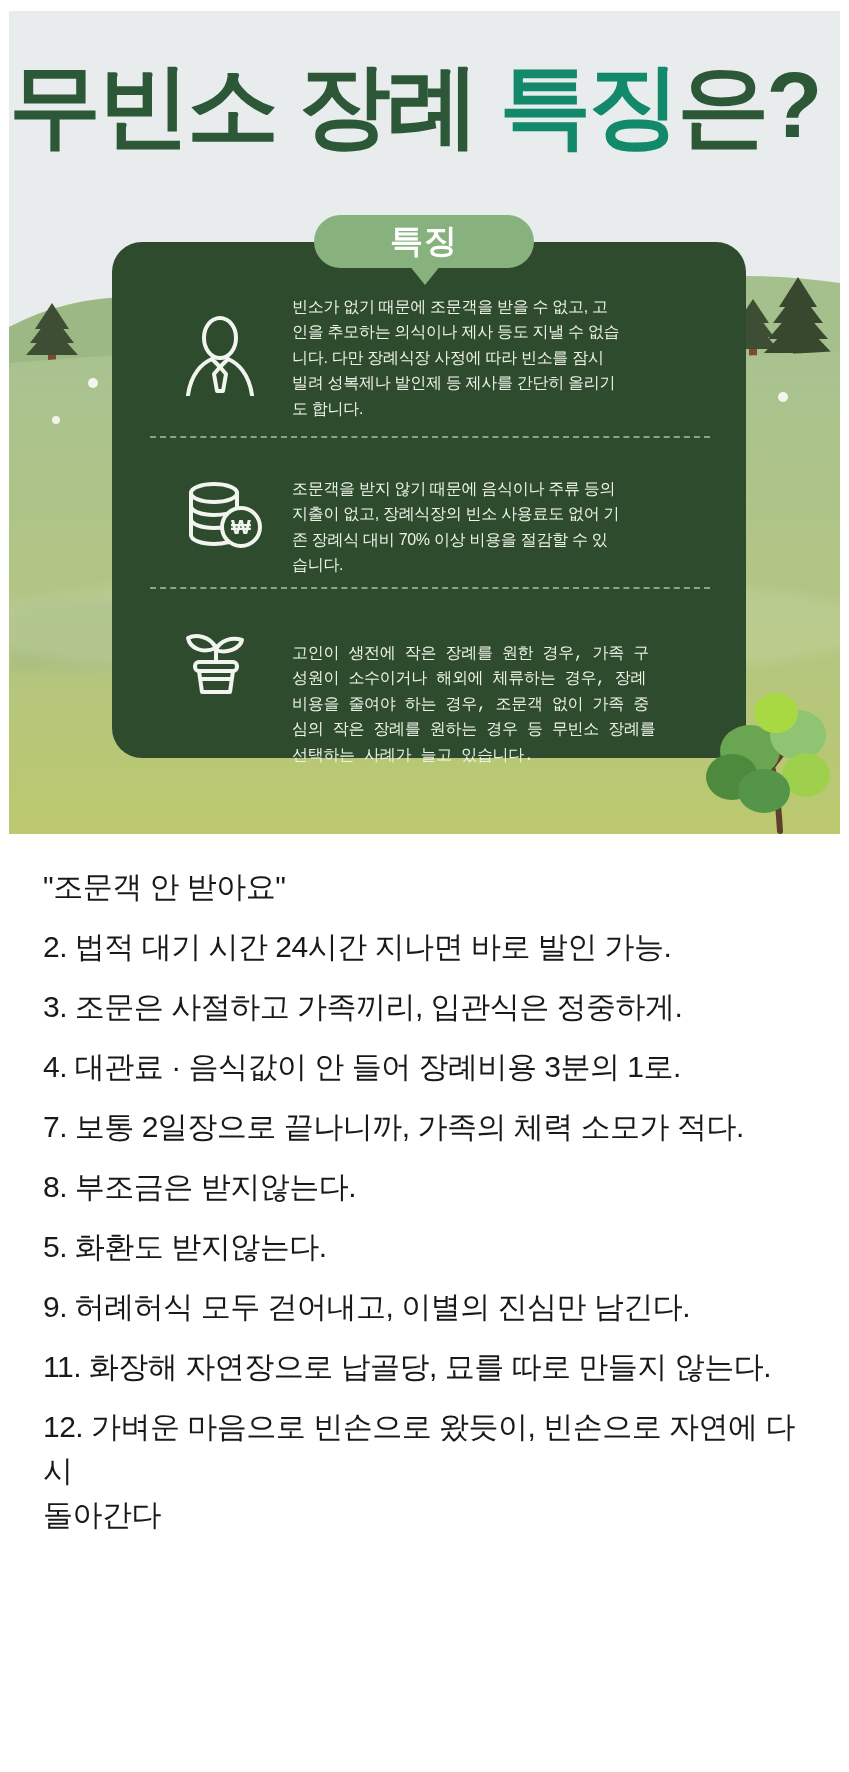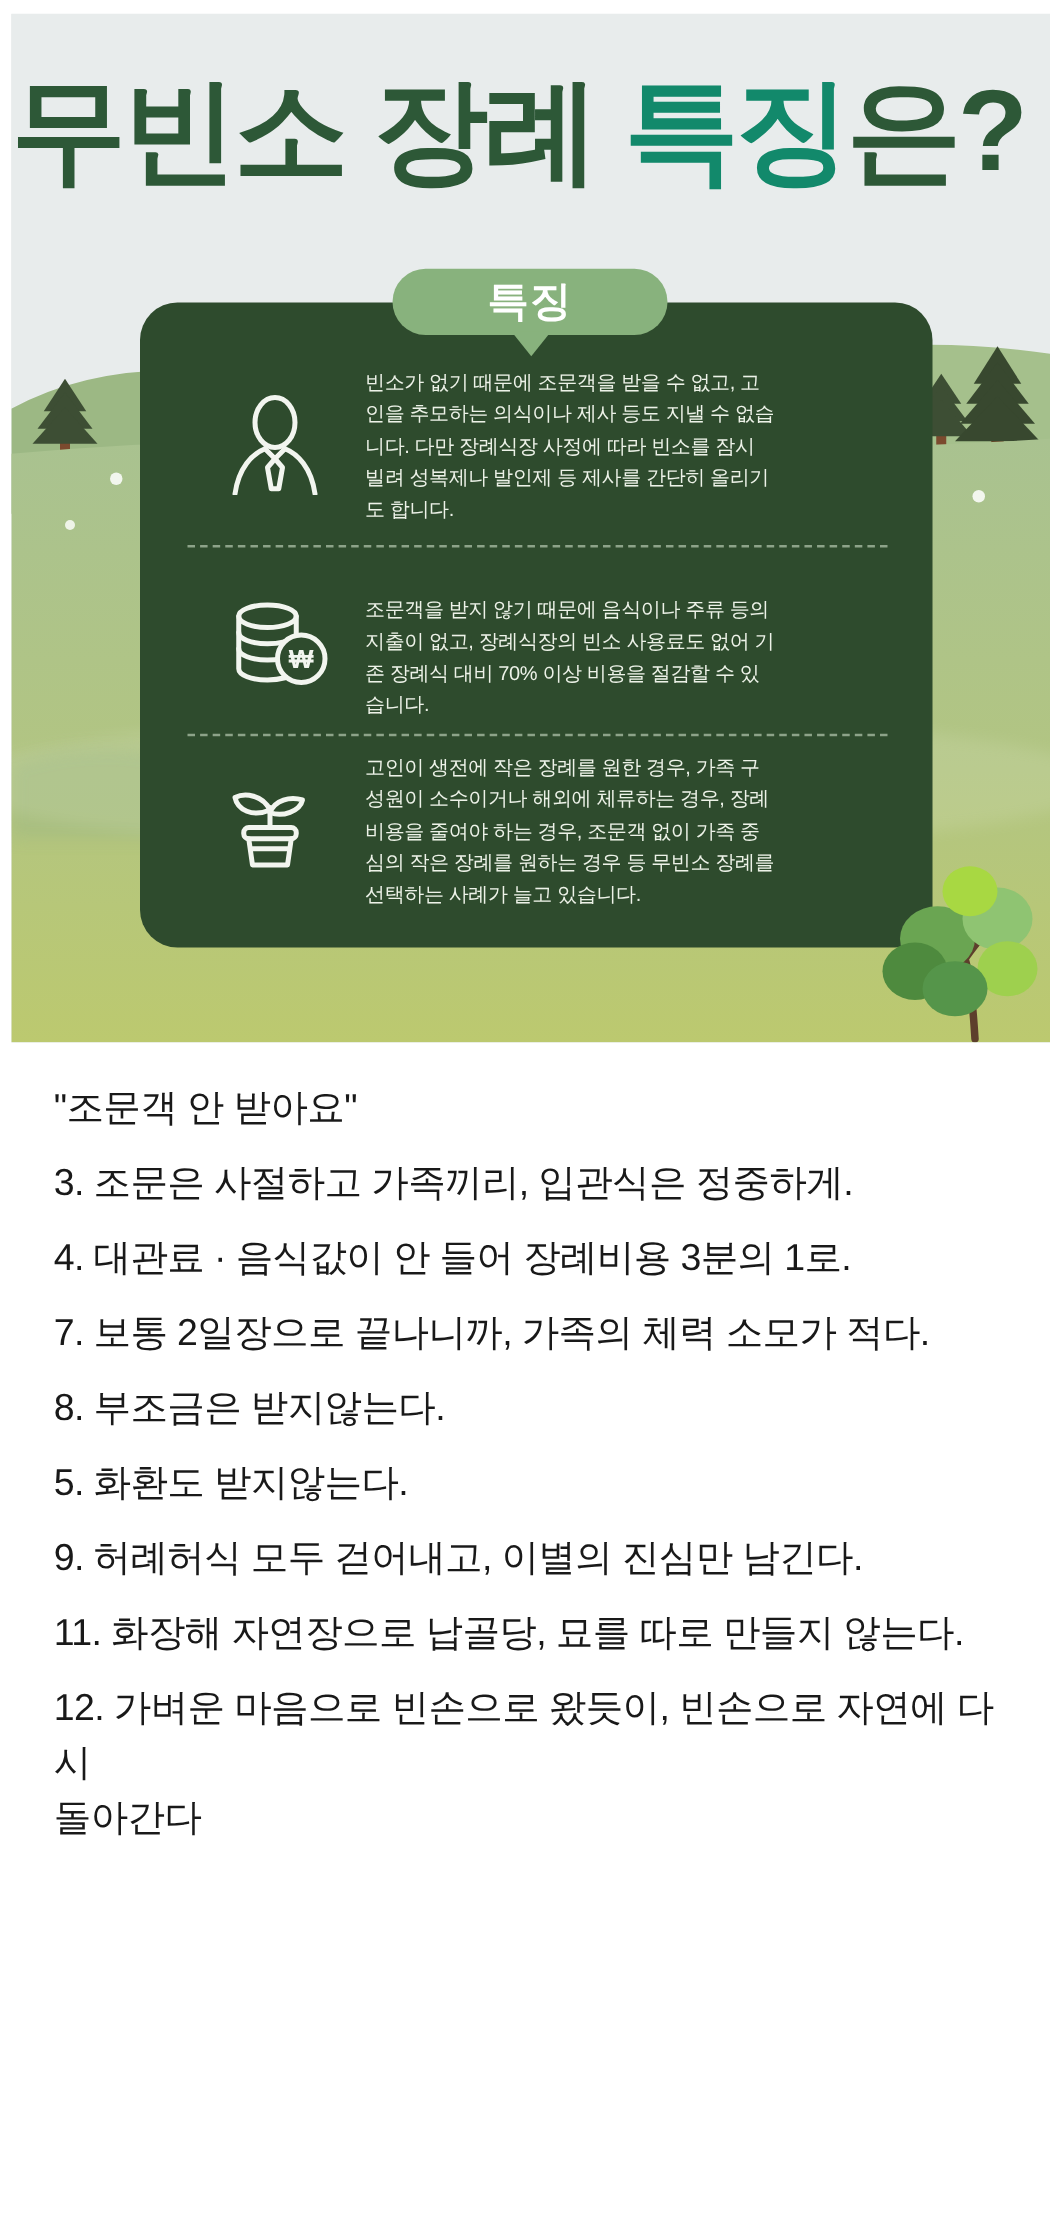--- a/index.html
+++ b/index.html
@@ -17,21 +17,21 @@
   .badge{position:absolute;left:305px;top:204px;width:220px;height:53px;background:#88b27d;
     border-radius:27px;display:flex;align-items:center;justify-content:center;z-index:4;}
   .badge-label{color:#ffffff;font-weight:800;font-size:33px;letter-spacing:1px;}
   .badge-tail{position:absolute;left:400px;top:254px;width:0;height:0;z-index:4;
     border-left:16px solid transparent;border-right:16px solid transparent;border-top:20px solid #88b27d;}
 
   .card{position:absolute;left:103px;top:231px;width:634px;height:516px;background:#2e4b2d;
     border-radius:30px;z-index:2;}
   .sec-text{position:absolute;left:180px;width:420px;color:#edf2e8;font-size:16px;line-height:25.4px;
     white-space:pre-line;letter-spacing:-0.3px;}
-  .sec1{top:52px;} .sec2{top:234px;} .sec3{top:360px;}
+  .sec1{top:52px;} .sec2{top:234px;} .sec3{top:400px;font-family:Liberation Mono, monospace;}
   .divider{position:absolute;left:38px;width:560px;height:0;border-top:2px dashed rgba(221,236,214,0.55);}
   .div1{top:194px;} .div2{top:345px;}
   .icon-box{position:absolute;}
   .icon-person{left:70px;top:74px;width:76px;height:80px;}
   .icon-coins{left:72px;top:238px;width:80px;height:70px;}
   .icon-plant{left:70px;top:390px;width:68px;height:64px;}
 
   .fg-tree{position:absolute;left:693px;top:668px;width:140px;height:155px;z-index:6;}
 
   
@@ -154,20 +154,21 @@
     <ellipse cx="96" cy="56" rx="28" ry="25" fill="#8fc472"></ellipse>
     <ellipse cx="30" cy="98" rx="26" ry="23" fill="#4e8a3e"></ellipse>
     <ellipse cx="74" cy="34" rx="22" ry="20" fill="#a8d842"></ellipse>
     <ellipse cx="104" cy="96" rx="24" ry="22" fill="#9ed04e"></ellipse>
     <ellipse cx="62" cy="112" rx="26" ry="22" fill="#55954a"></ellipse>
   </svg>
 </div>
 
 <div class="list-wrap">
   <p class="list-item">"조문객 안 받아요"</p>
+  <p class="list-item">2. 법적 대기 시간 24시간 지나면 바로 발인 가능.</p>
   <p class="list-item">3. 조문은 사절하고 가족끼리, 입관식은 정중하게.</p>
   <p class="list-item">4. 대관료 · 음식값이 안 들어 장례비용 3분의 1로.</p>
   <p class="list-item">7. 보통 2일장으로 끝나니까, 가족의 체력 소모가 적다.</p>
   <p class="list-item">8. 부조금은  받지않는다.</p>
   <p class="list-item">5. 화환도 받지않는다.</p>
   <p class="list-item">9. 허례허식 모두 걷어내고, 이별의 진심만 남긴다.</p>
   <p class="list-item">11. 화장해 자연장으로 납골당, 묘를 따로 만들지 않는다.</p>
   <p class="list-item">12. 가벼운 마음으로 빈손으로 왔듯이, 빈손으로 자연에 다시
 돌아간다</p>
 

